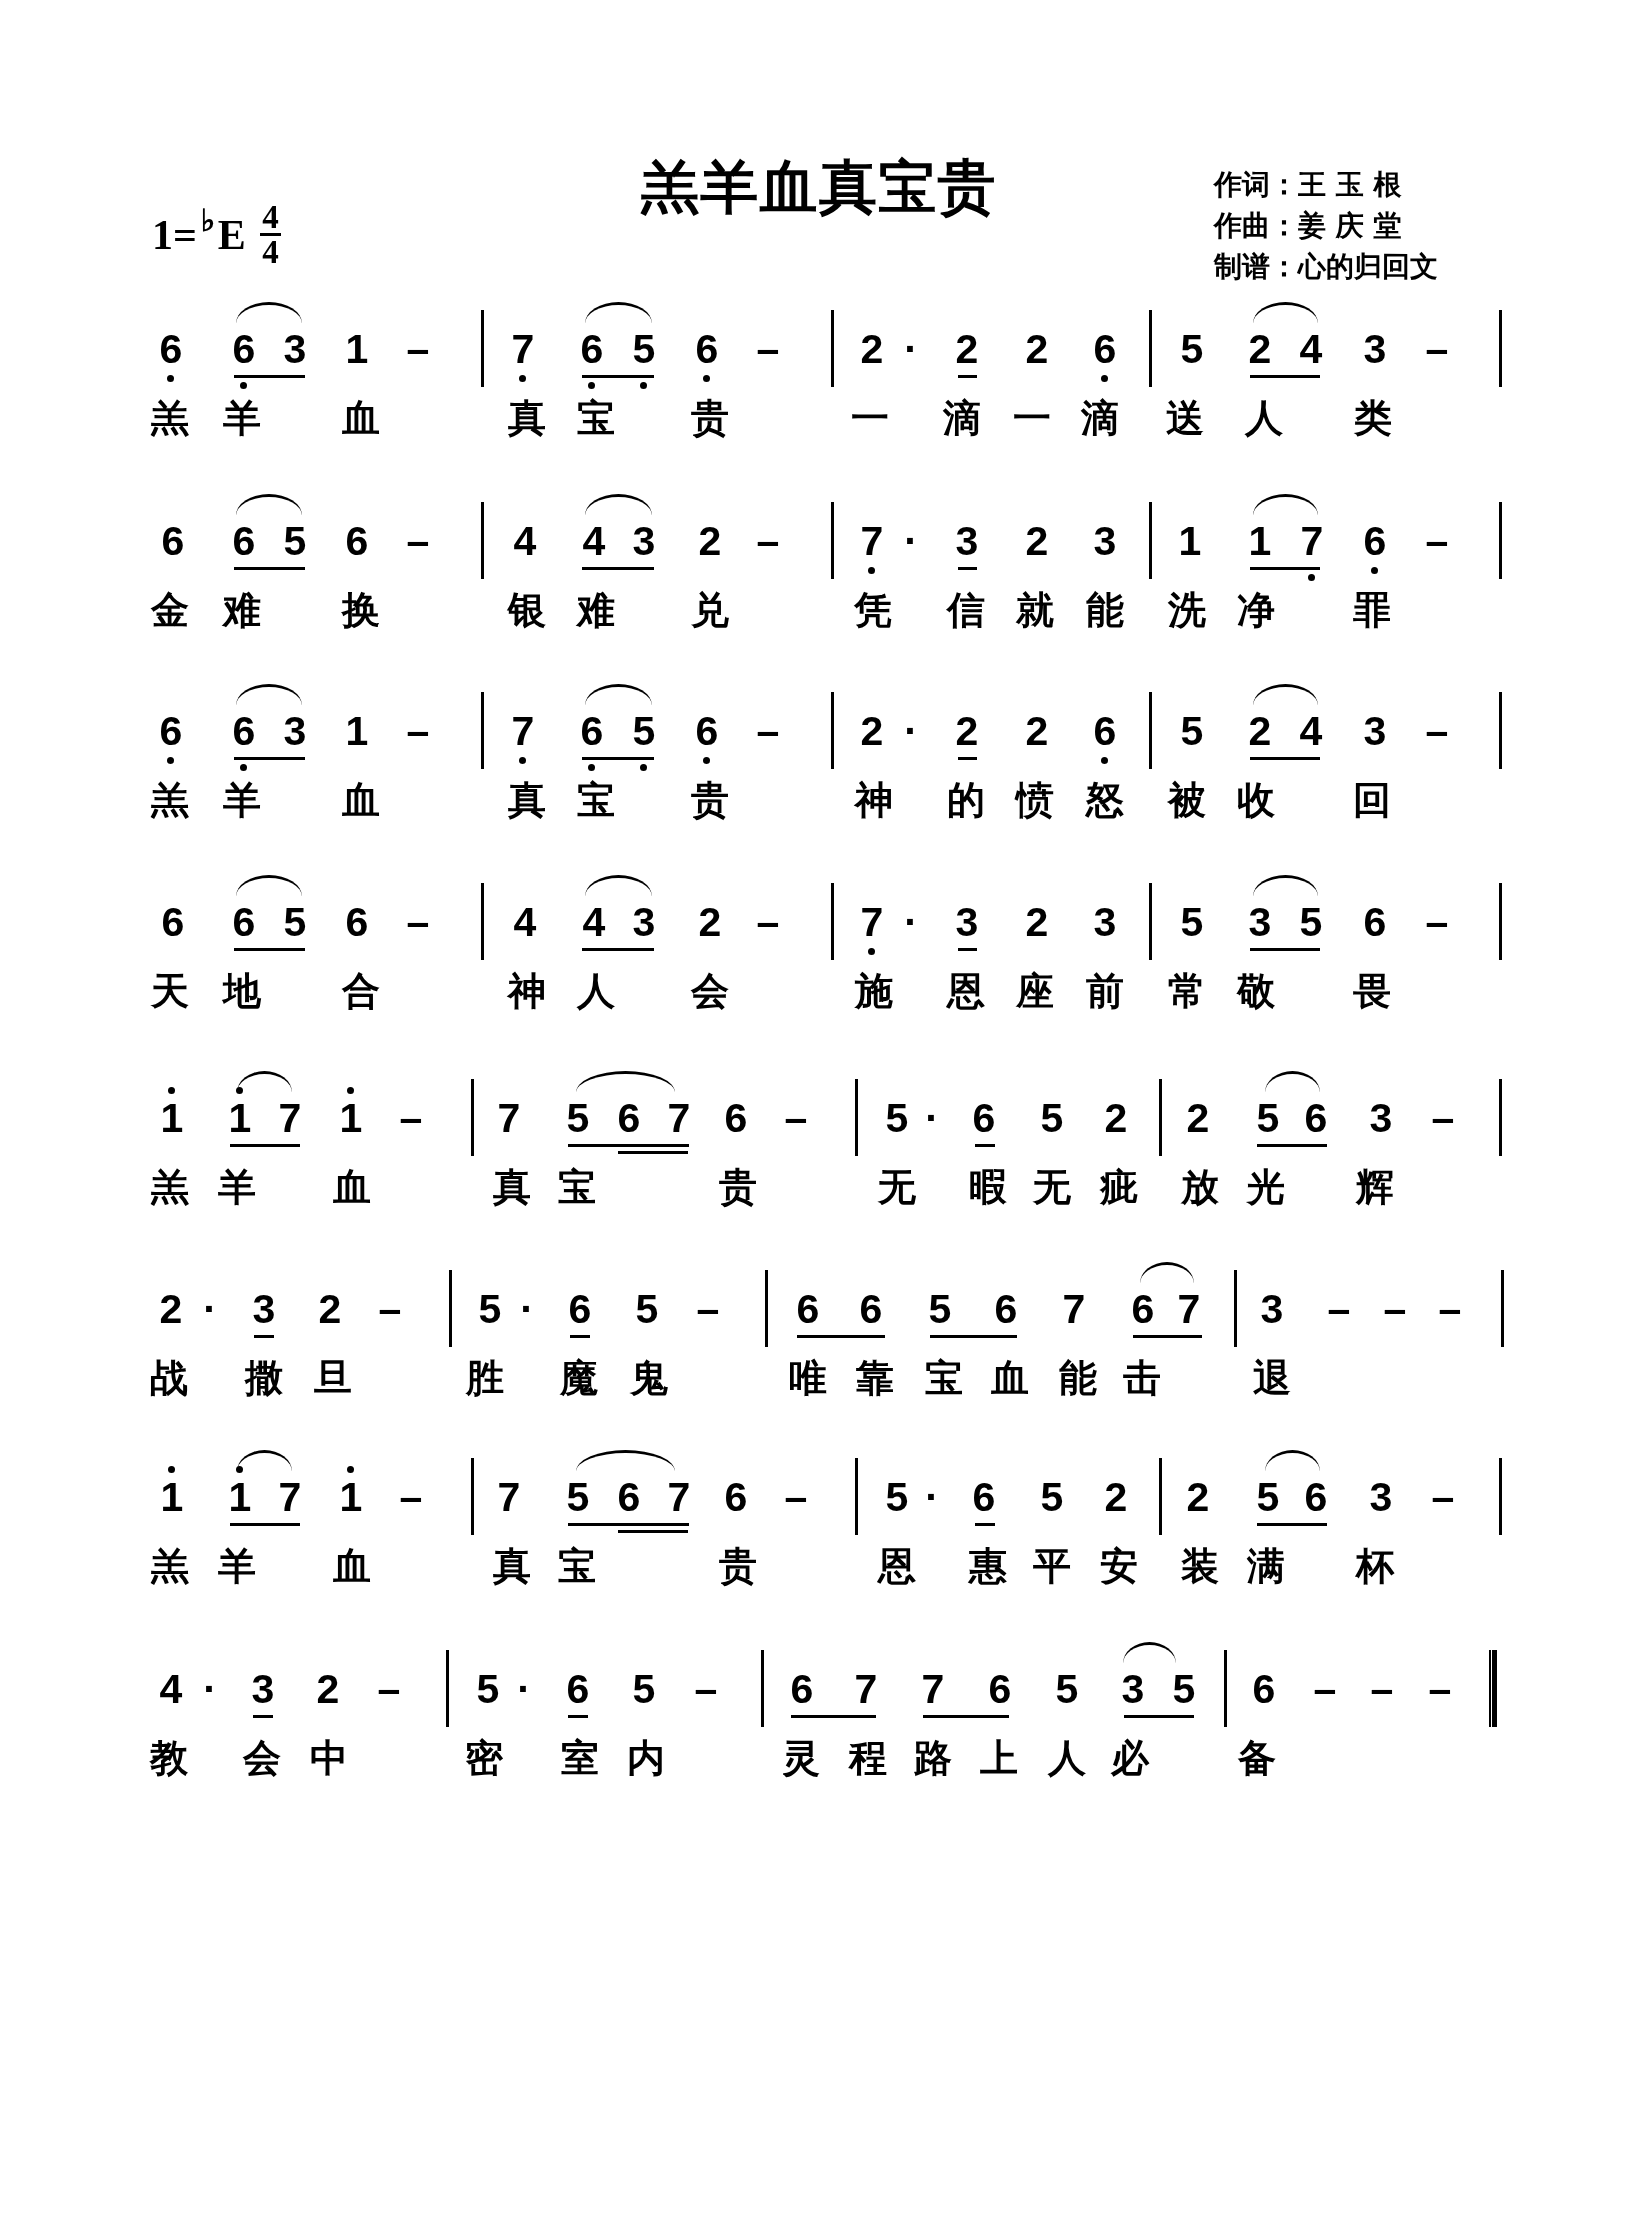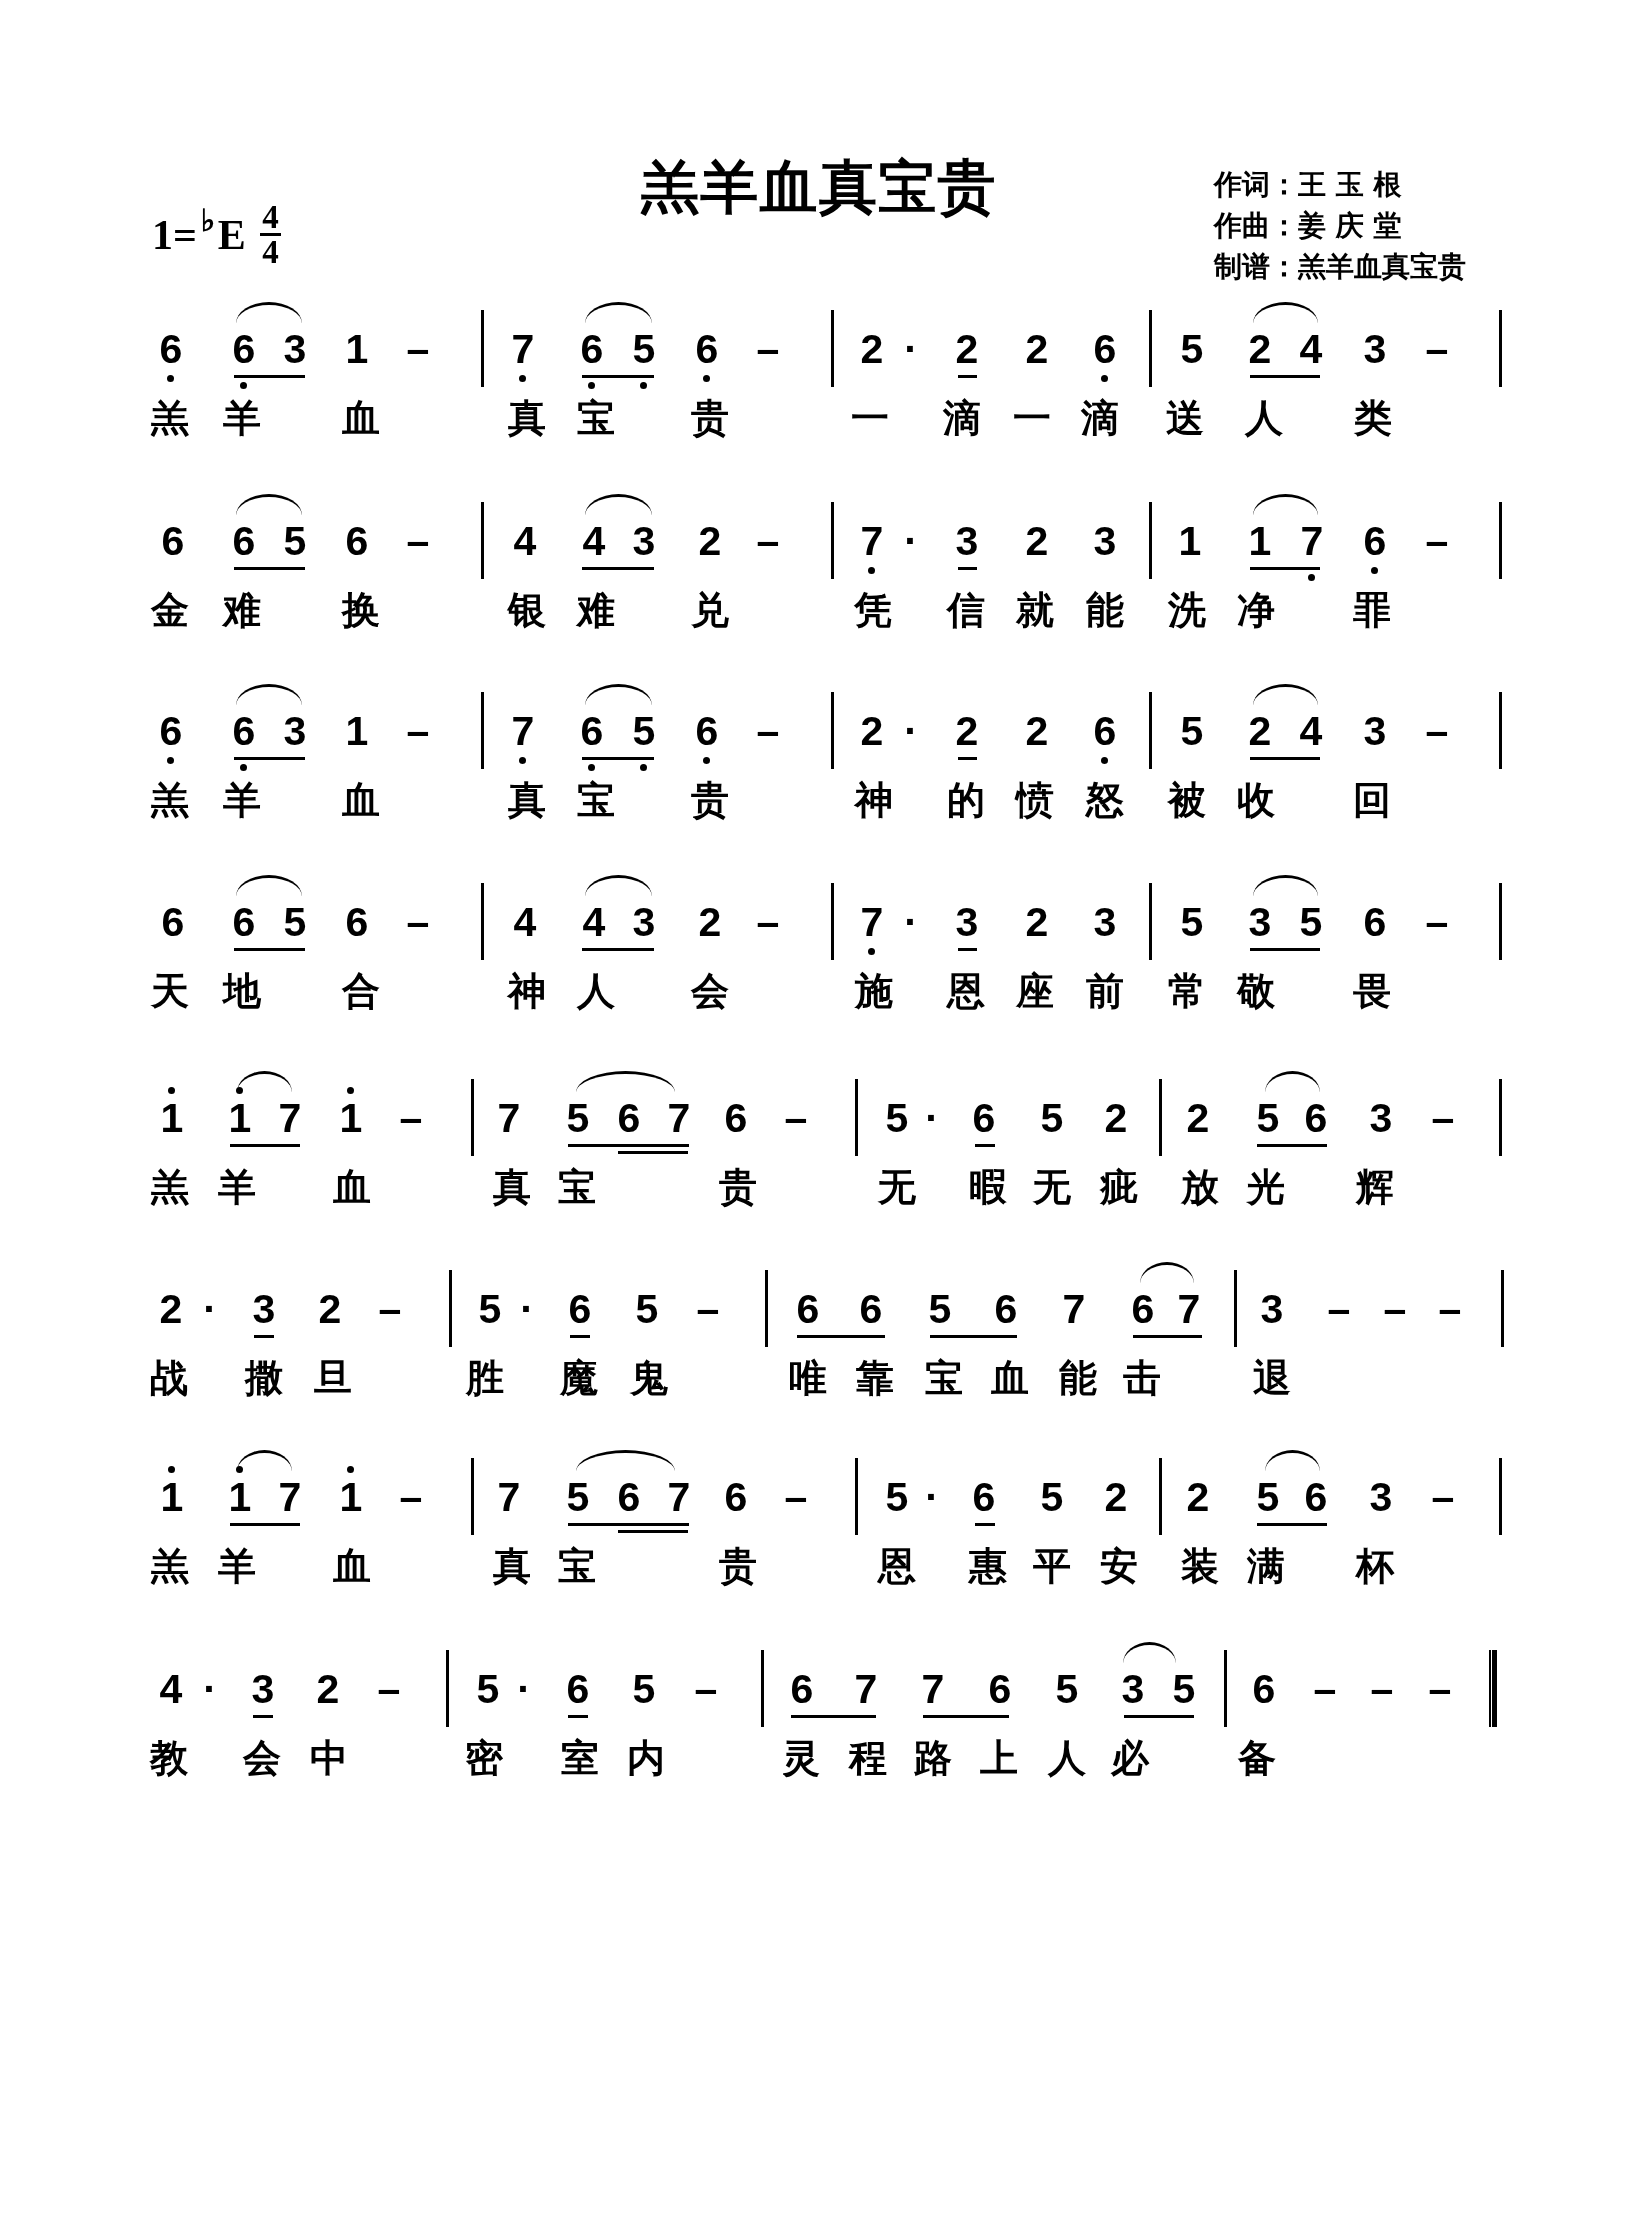--- a/index.html
+++ b/index.html
@@ -43,21 +43,21 @@
   <span class="timesig">
     <span>4</span>
     <span class="line"></span>
     <span>4</span>
   </span>
 </div>
 
 <div class="credits">
   <div>作词：王 玉 根</div>
   <div>作曲：姜 庆 堂</div>
-  <div>制谱：羔羊血真宝贵</div>
+  <div>制谱：心的归回文</div>
 </div>
 
 <div id="score">
     <div class="row" style="top: 324px;">
       <div class="slur" style="left: 236px; width: 66px; top: -21.6px;"></div>
       <div class="slur" style="left: 585px; width: 67px; top: -21.6px;"></div>
       <div class="slur" style="left: 1253px; width: 65px; top: -21.6px;"></div>
       <div class="tok" style="left: 171px;"><span>6</span><div class="lo" style="top: 51px;"></div></div>
       <div class="tok" style="left: 244px;"><span>6</span><div class="lo" style="top: 58px;"></div></div>
       <div class="tok" style="left: 295px;"><span>3</span></div>

